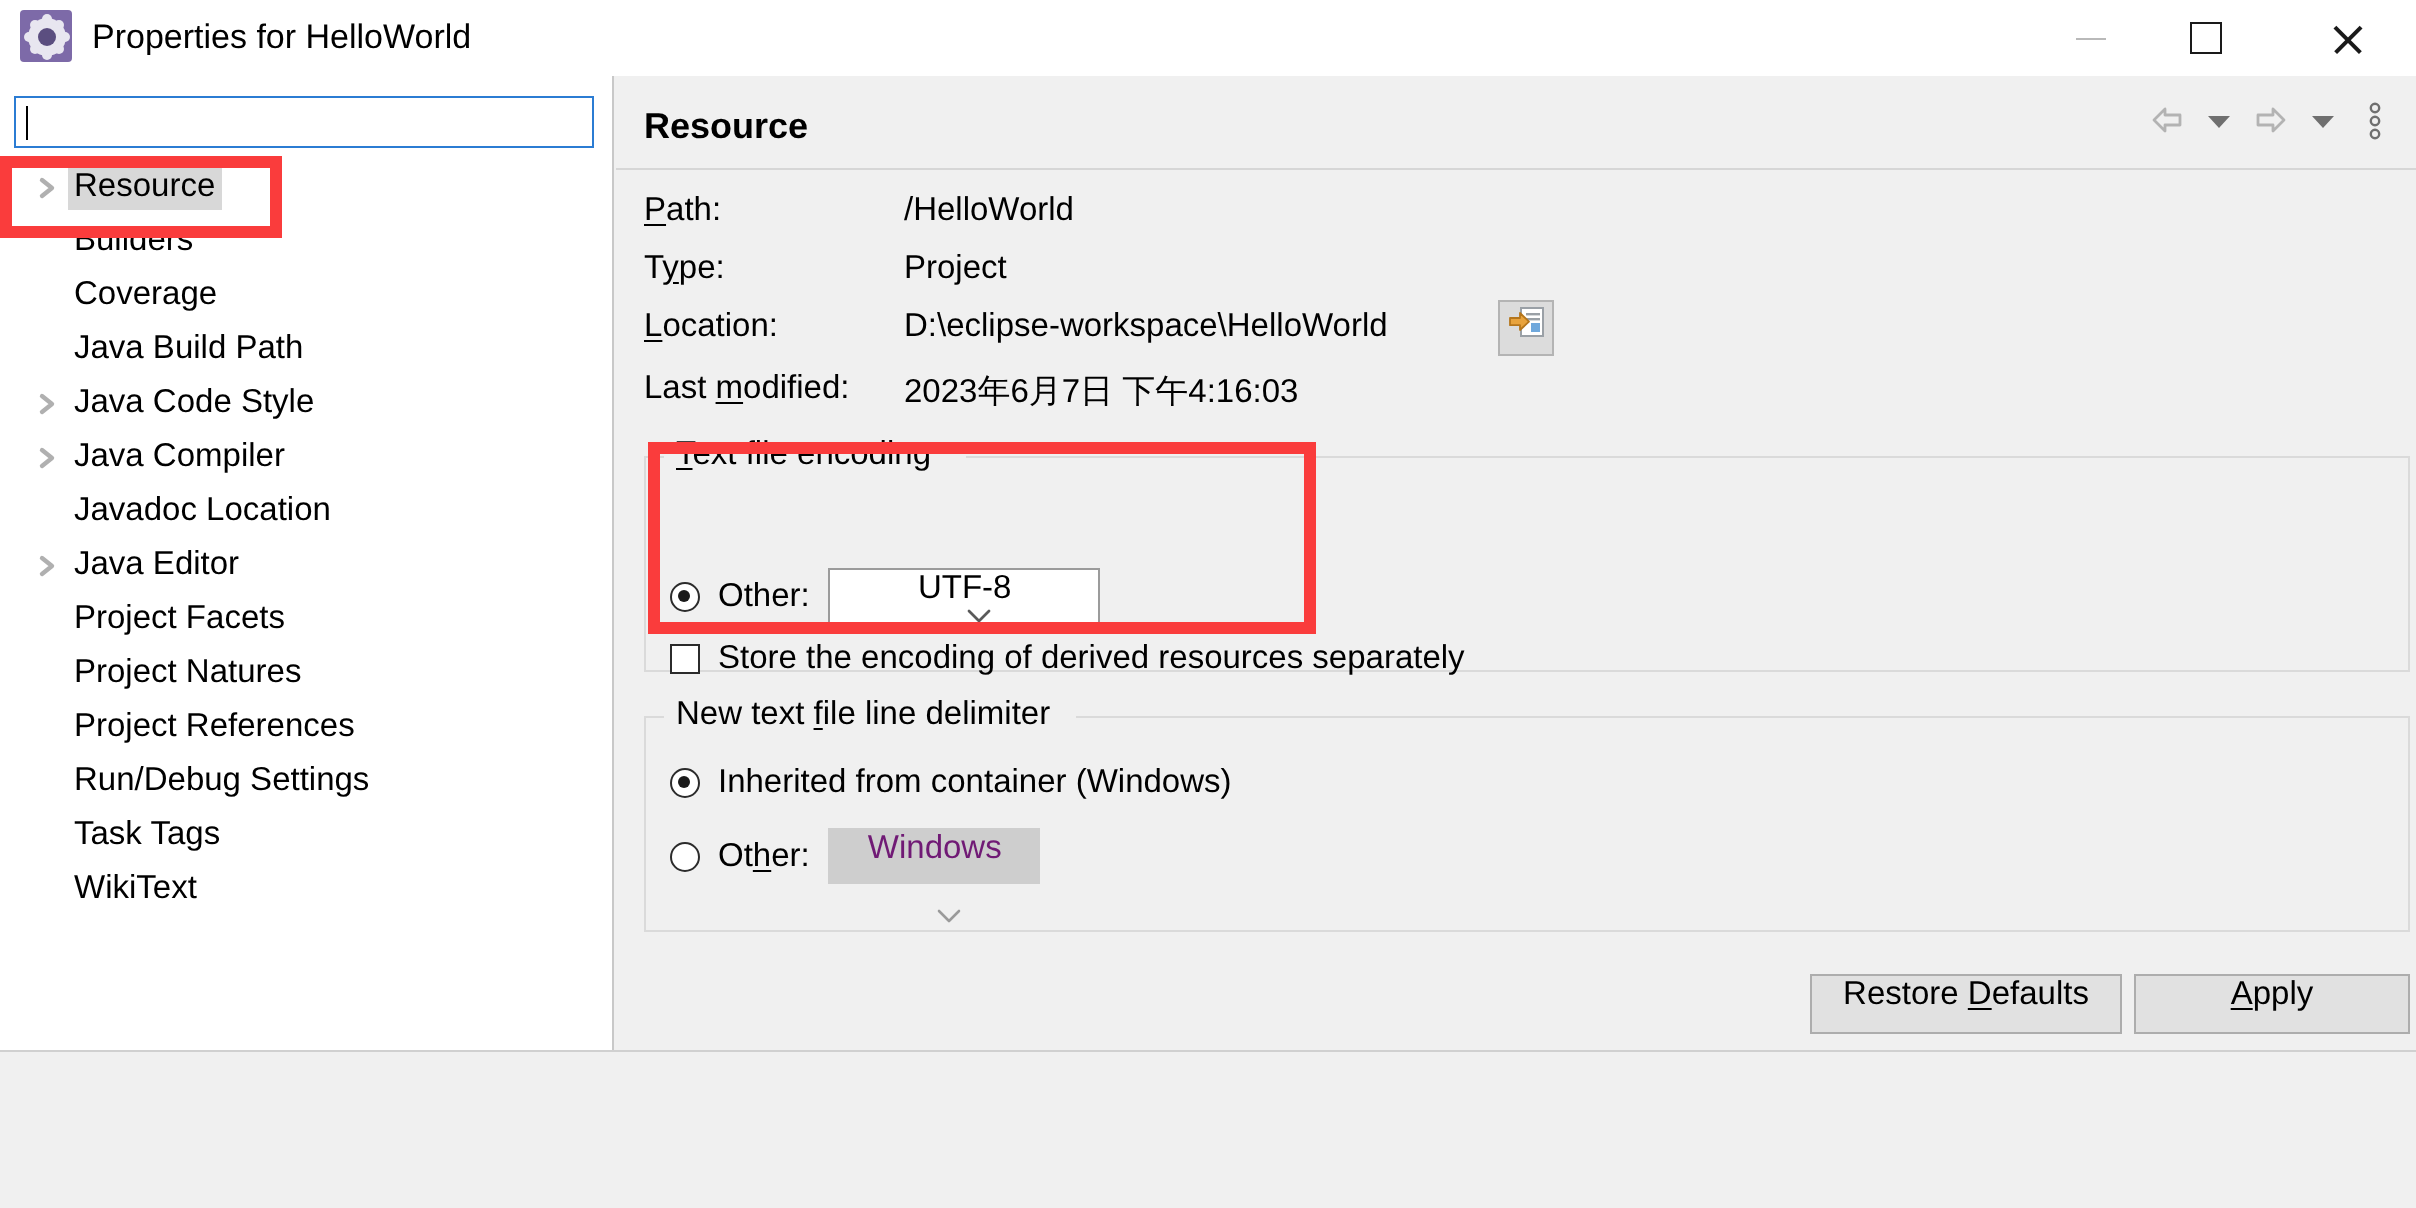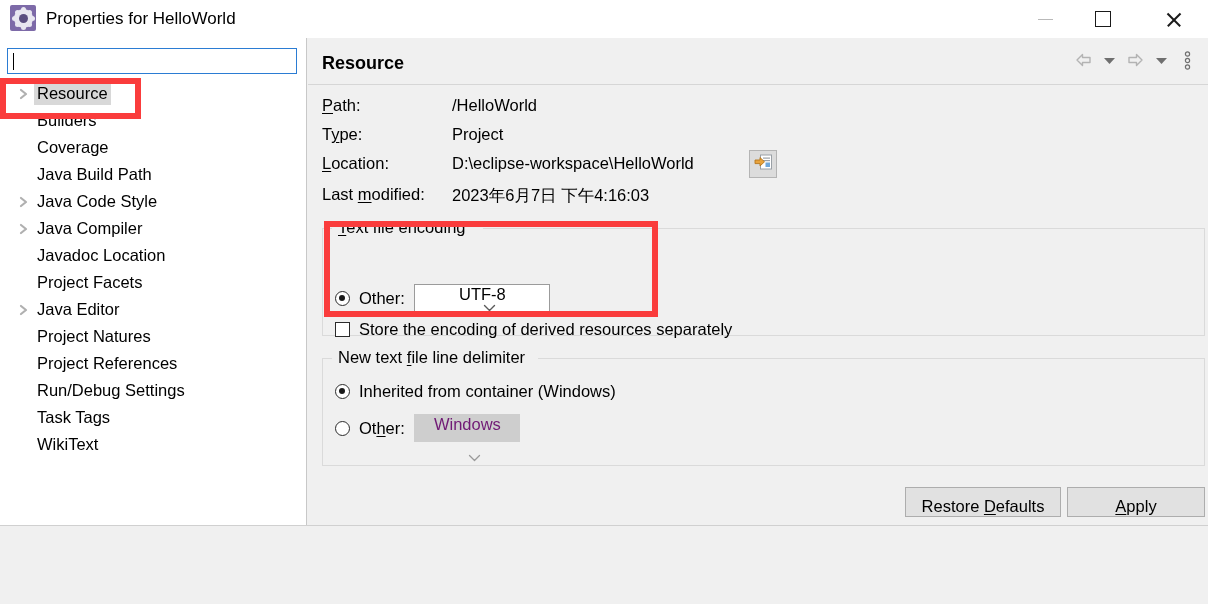--- a/index.html
+++ b/index.html
@@ -222,21 +222,21 @@
     background: #cecece;
     border-color: #cecece;
     color: #701a75;
     gap: 20px;
   }
   .combo .chev { margin-left: 14px; display: flex; align-items: center; }
 
   
   .btn {
     position: absolute;
-    display: flex; align-items: flex-end; justify-content: center;
+    display: flex; align-items: flex-start; justify-content: center;
     background: #e1e1e1;
     border: 1px solid #adadad;
     box-sizing: border-box;
     font-size: 16.5px; color: #000000;
     white-space: nowrap;
   }
   .footer-sep {
     position: absolute; left: 0; top: 525px;
     width: 1208px; height: 1px; background: #d0d0d0;
   }
@@ -326,31 +326,31 @@
         </span>
         <span class="tree-label">Java Compiler</span>
       </div>
 
       <div class="tree-item">
         <span class="twisty"></span>
         <span class="tree-label">Javadoc Location</span>
       </div>
 
       <div class="tree-item">
-        <span class="twisty"></span>
-        <span class="tree-label">Project Facets</span>
-      </div>
-
-      <div class="tree-item">
         <span class="twisty">
           <svg width="9" height="12" viewBox="0 0 9 12">
               <polyline points="2,2 7,6 2,10" fill="none" stroke="#b0b0b0" stroke-width="2.2" stroke-linecap="round" stroke-linejoin="round"></polyline>
             </svg>
         </span>
         <span class="tree-label">Java Editor</span>
+      </div>
+
+      <div class="tree-item">
+        <span class="twisty"></span>
+        <span class="tree-label">Project Facets</span>
       </div>
 
       <div class="tree-item">
         <span class="twisty"></span>
         <span class="tree-label">Project Natures</span>
       </div>
 
       <div class="tree-item">
         <span class="twisty"></span>
         <span class="tree-label">Project References</span>

